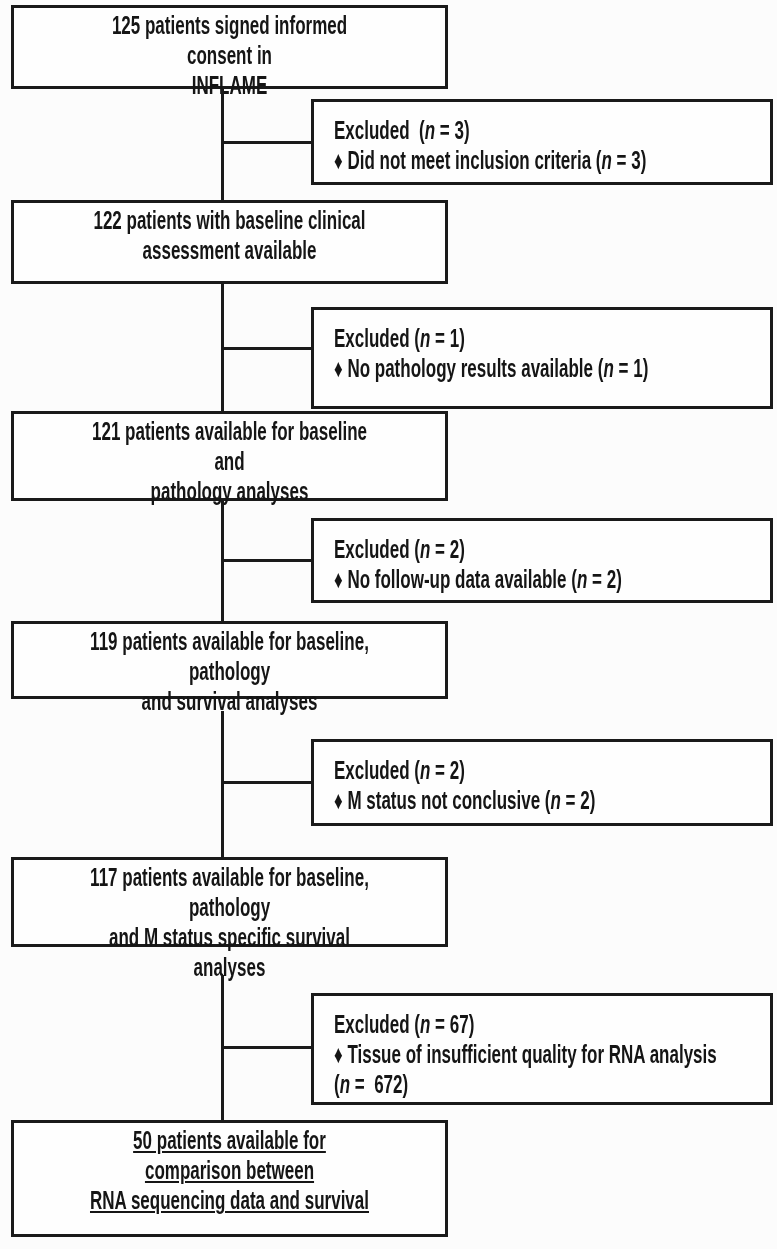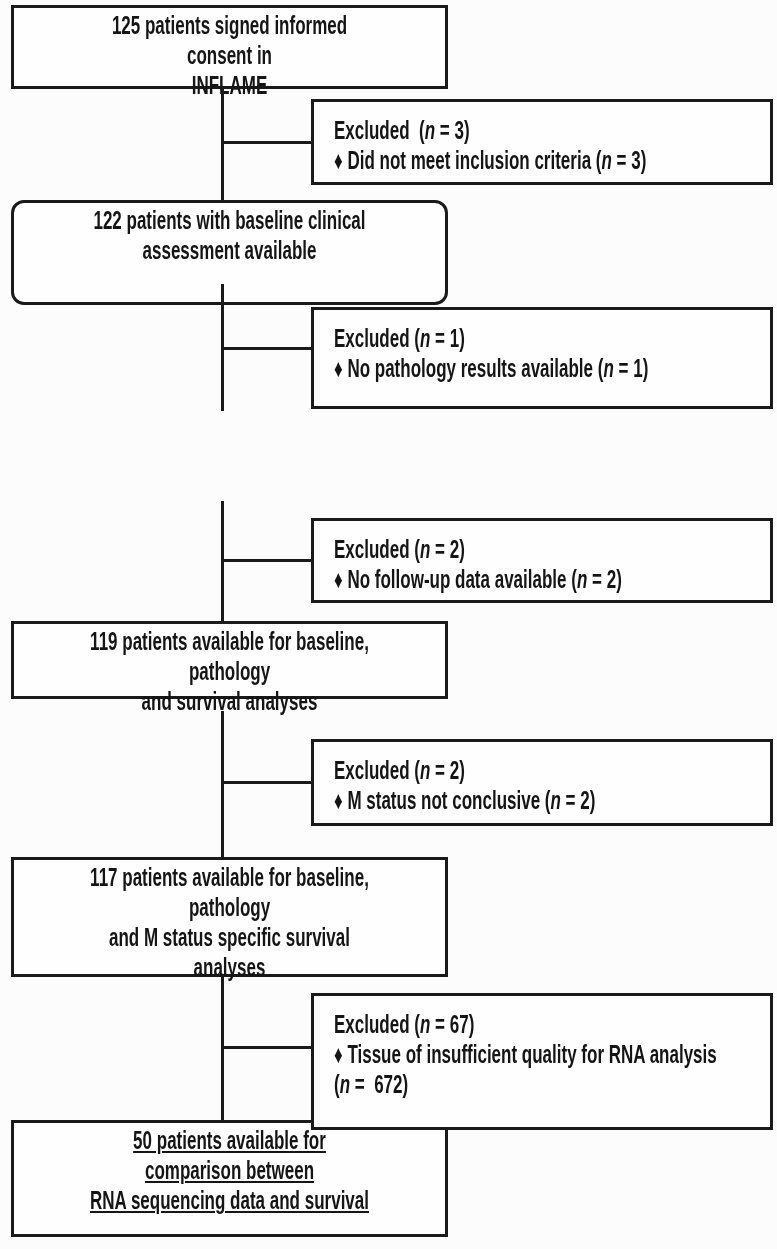--- a/index.html
+++ b/index.html
@@ -55,29 +55,33 @@
 </style>
 </head>
 <body>
 
 <div class="canvas">
 
   <div class="box main-box" style="top:5px;height:84px;">
     <div class="main-label">125 patients signed informed consent in
 INFLAME</div>
   </div>
-  <div class="box main-box" style="top:200px;height:105px;border-radius:13px;">
+  <div class="box main-box" style="top:200px;height:84px;">
     <div class="main-label">122 patients with baseline clinical
 assessment available</div>
+  </div>
+  <div class="box main-box" style="top:411px;height:90px;">
+    <div class="main-label">121 patients available for baseline and
+pathology analyses</div>
   </div>
   <div class="box main-box" style="top:621px;height:78px;">
     <div class="main-label">119 patients available for baseline, pathology
 and survival analyses</div>
   </div>
-  <div class="box main-box" style="top:857px;height:120px;">
+  <div class="box main-box" style="top:857px;height:90px;">
     <div class="main-label">117 patients available for baseline, pathology
 and M status specific survival analyses</div>
   </div>
   <div class="box main-box" style="top:1120px;height:117px;text-decoration:underline;">
     <div class="main-label">50 patients available for comparison between
 RNA sequencing data and survival</div>
   </div>
 
   <div class="box excl-box" style="top:99px;height:86px;">
     <div class="excl-text">
@@ -100,21 +104,21 @@
     </div>
   </div>
 
   <div class="box excl-box" style="top:739px;height:87px;">
     <div class="excl-text">
       <div class="excl-line"><span>Excluded (</span><i class="nvar">n</i><span> = 2)</span></div>
       <div class="excl-line"><span>♦ M status not conclusive (</span><i class="nvar">n</i><span> = 2)</span></div>
     </div>
   </div>
 
-  <div class="box excl-box" style="top:993px;height:137px;">
+  <div class="box excl-box" style="top:993px;height:112px;">
     <div class="excl-text">
       <div class="excl-line"><span>Excluded (</span><i class="nvar">n</i><span> = 67)</span></div>
       <div class="excl-line"><span>♦ Tissue of insufficient quality for RNA analysis</span><i class="nvar"></i><span></span></div>
       <div class="excl-line"><span>(</span><i class="nvar">n</i><span> =  672)</span></div>
     </div>
   </div>
 
   <div class="vline" style="top:89px;height:111px;"></div>
   <div class="vline" style="top:284px;height:127px;"></div>
   <div class="vline" style="top:501px;height:120px;"></div>

